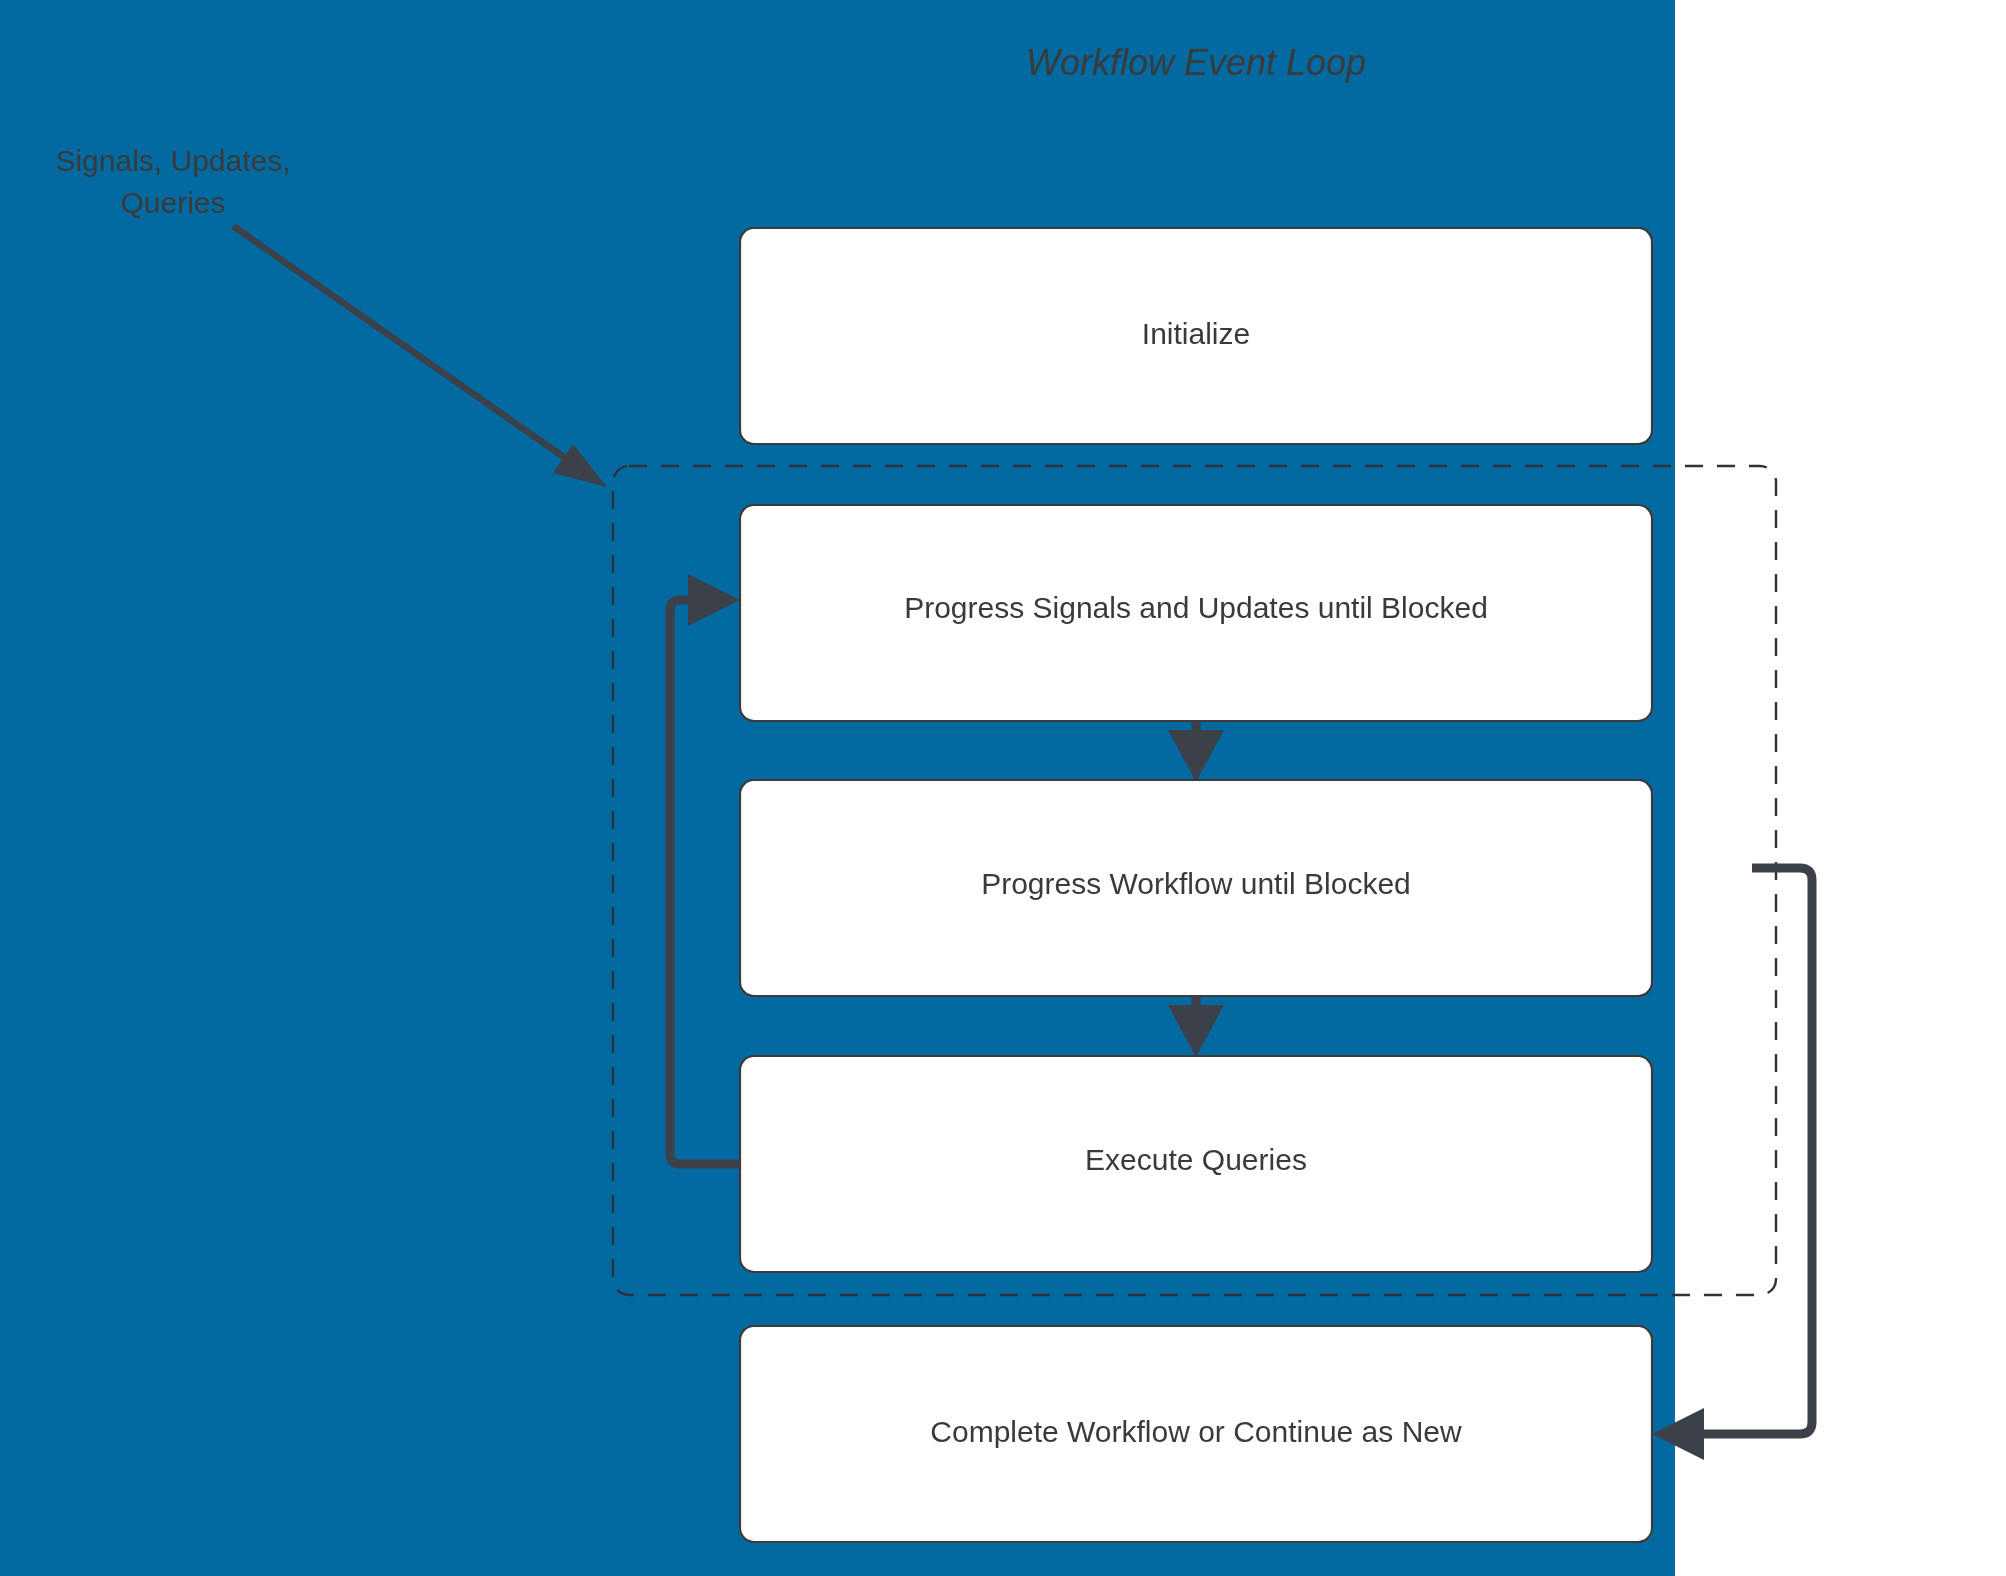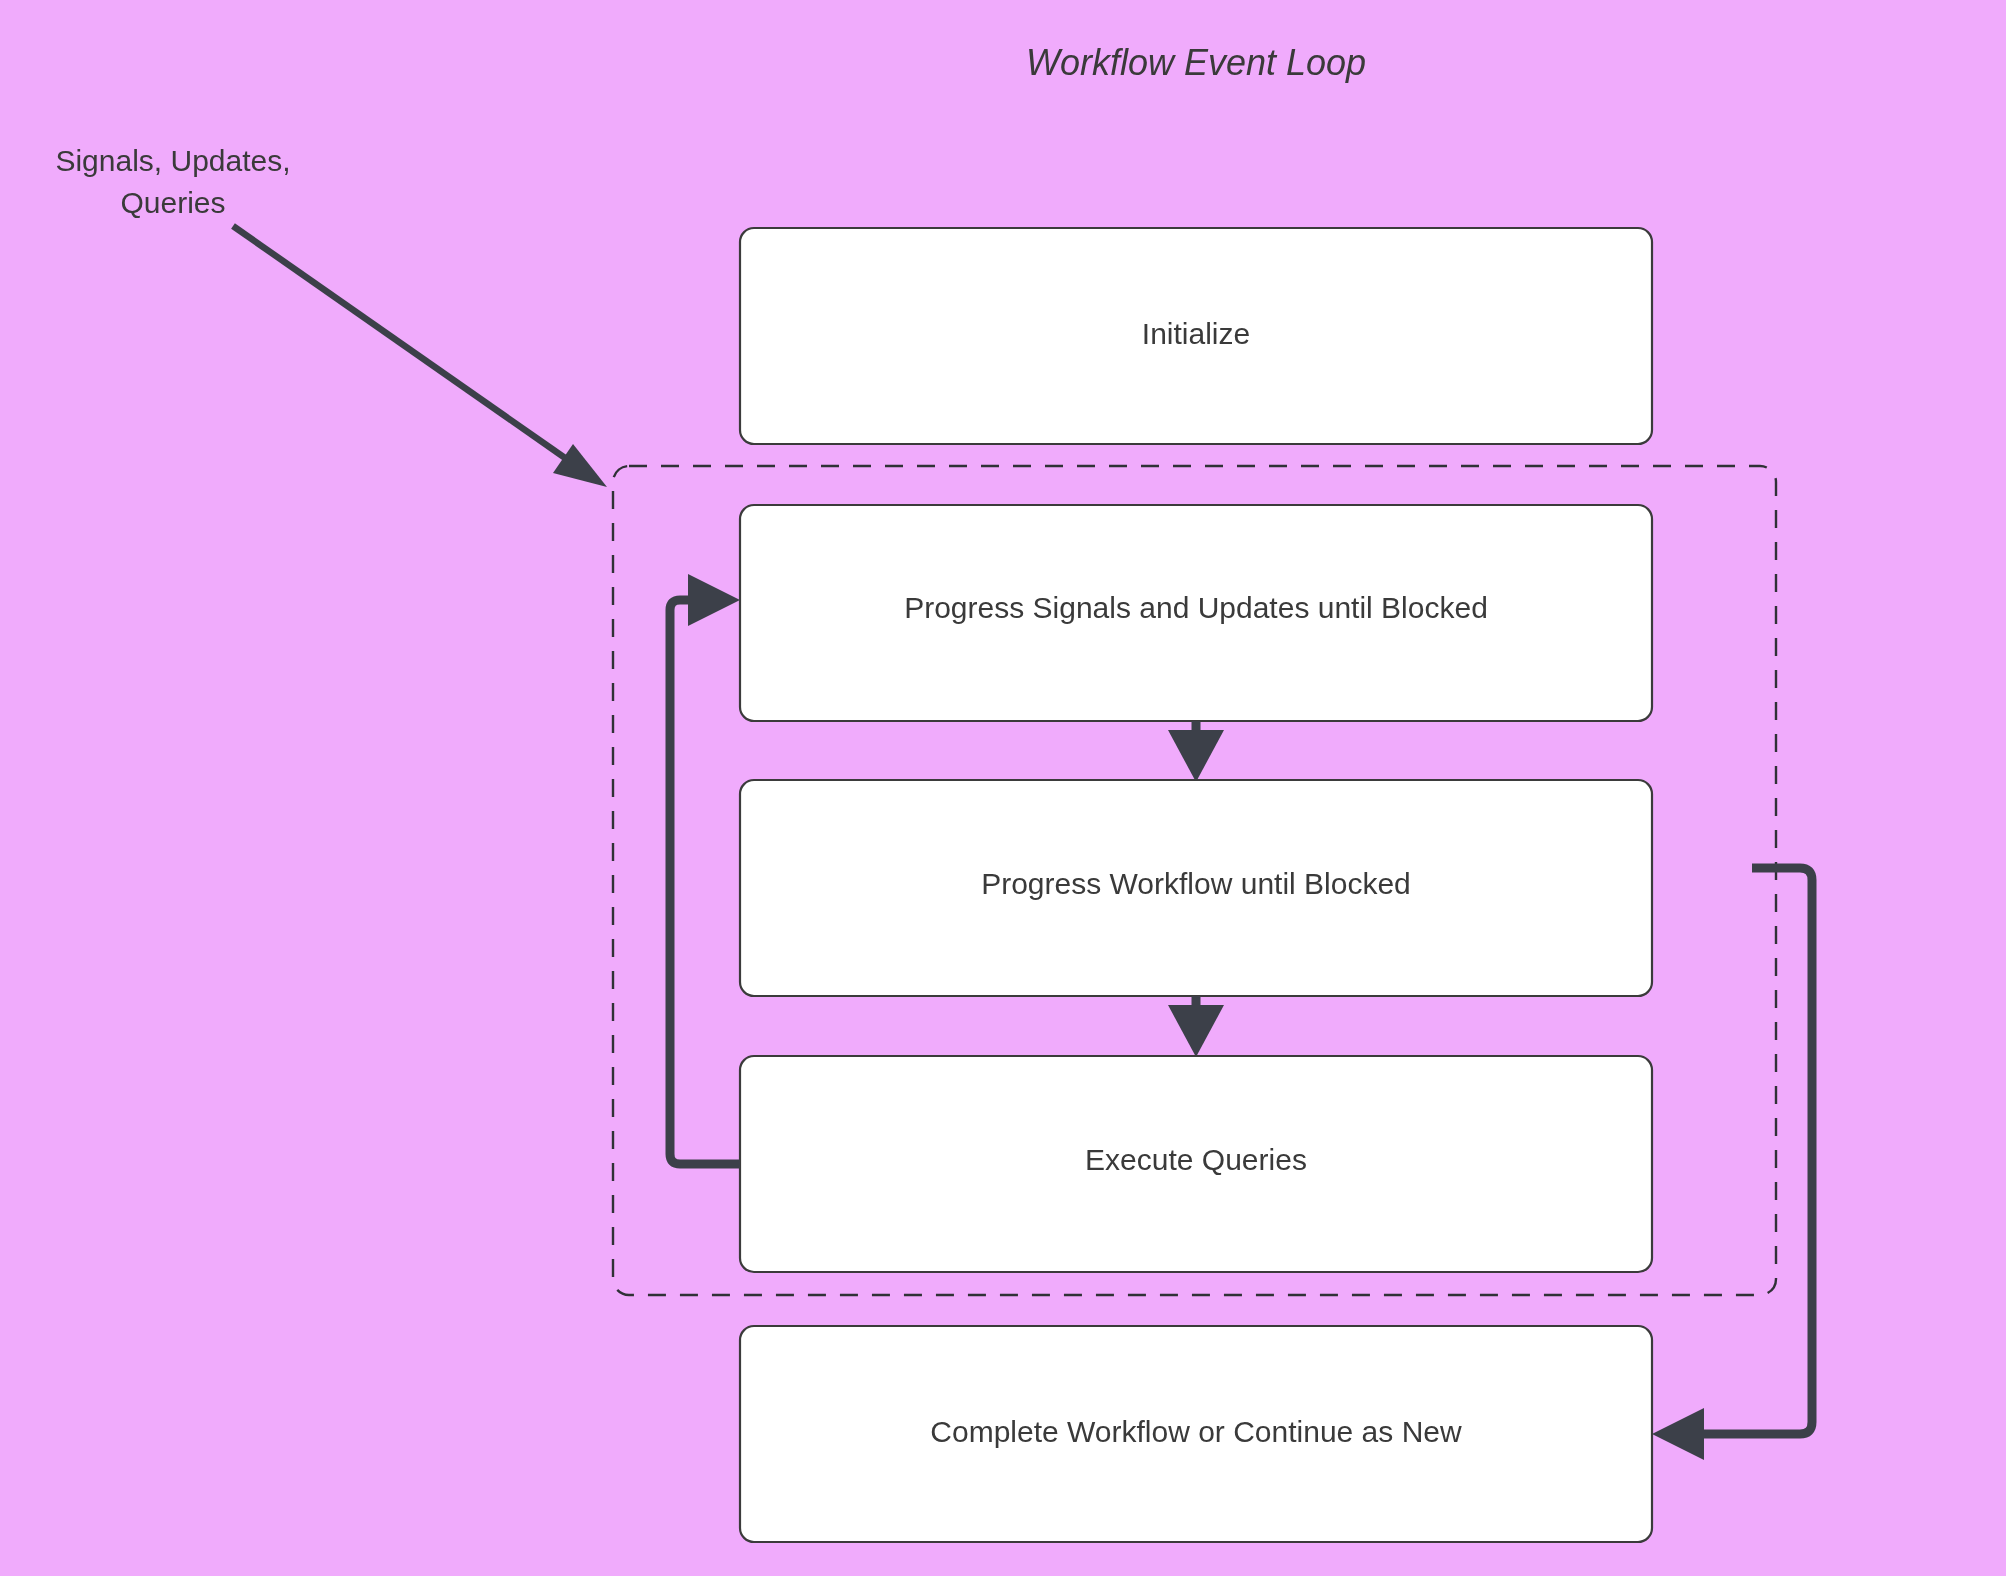--- a/index.html
+++ b/index.html
@@ -8,23 +8,24 @@
     background: #ffffff;
   }
   body {
     width: 2006px;
     height: 1576px;
     overflow: hidden;
     font-family: "Liberation Sans", sans-serif;
   }
   #diagram-root {
     position: relative;
-    width: 2006px;
+    width: 1662px;
     height: 1576px;
-    background: #f0abfc;
+    background: #0369a1;
+    padding-left: 13px;
   }
   svg.diagram-canvas {
     position: absolute;
     top: 0;
     left: 0;
     width: 2006px;
     height: 1576px;
     display: block;
   }
   .node-box {

